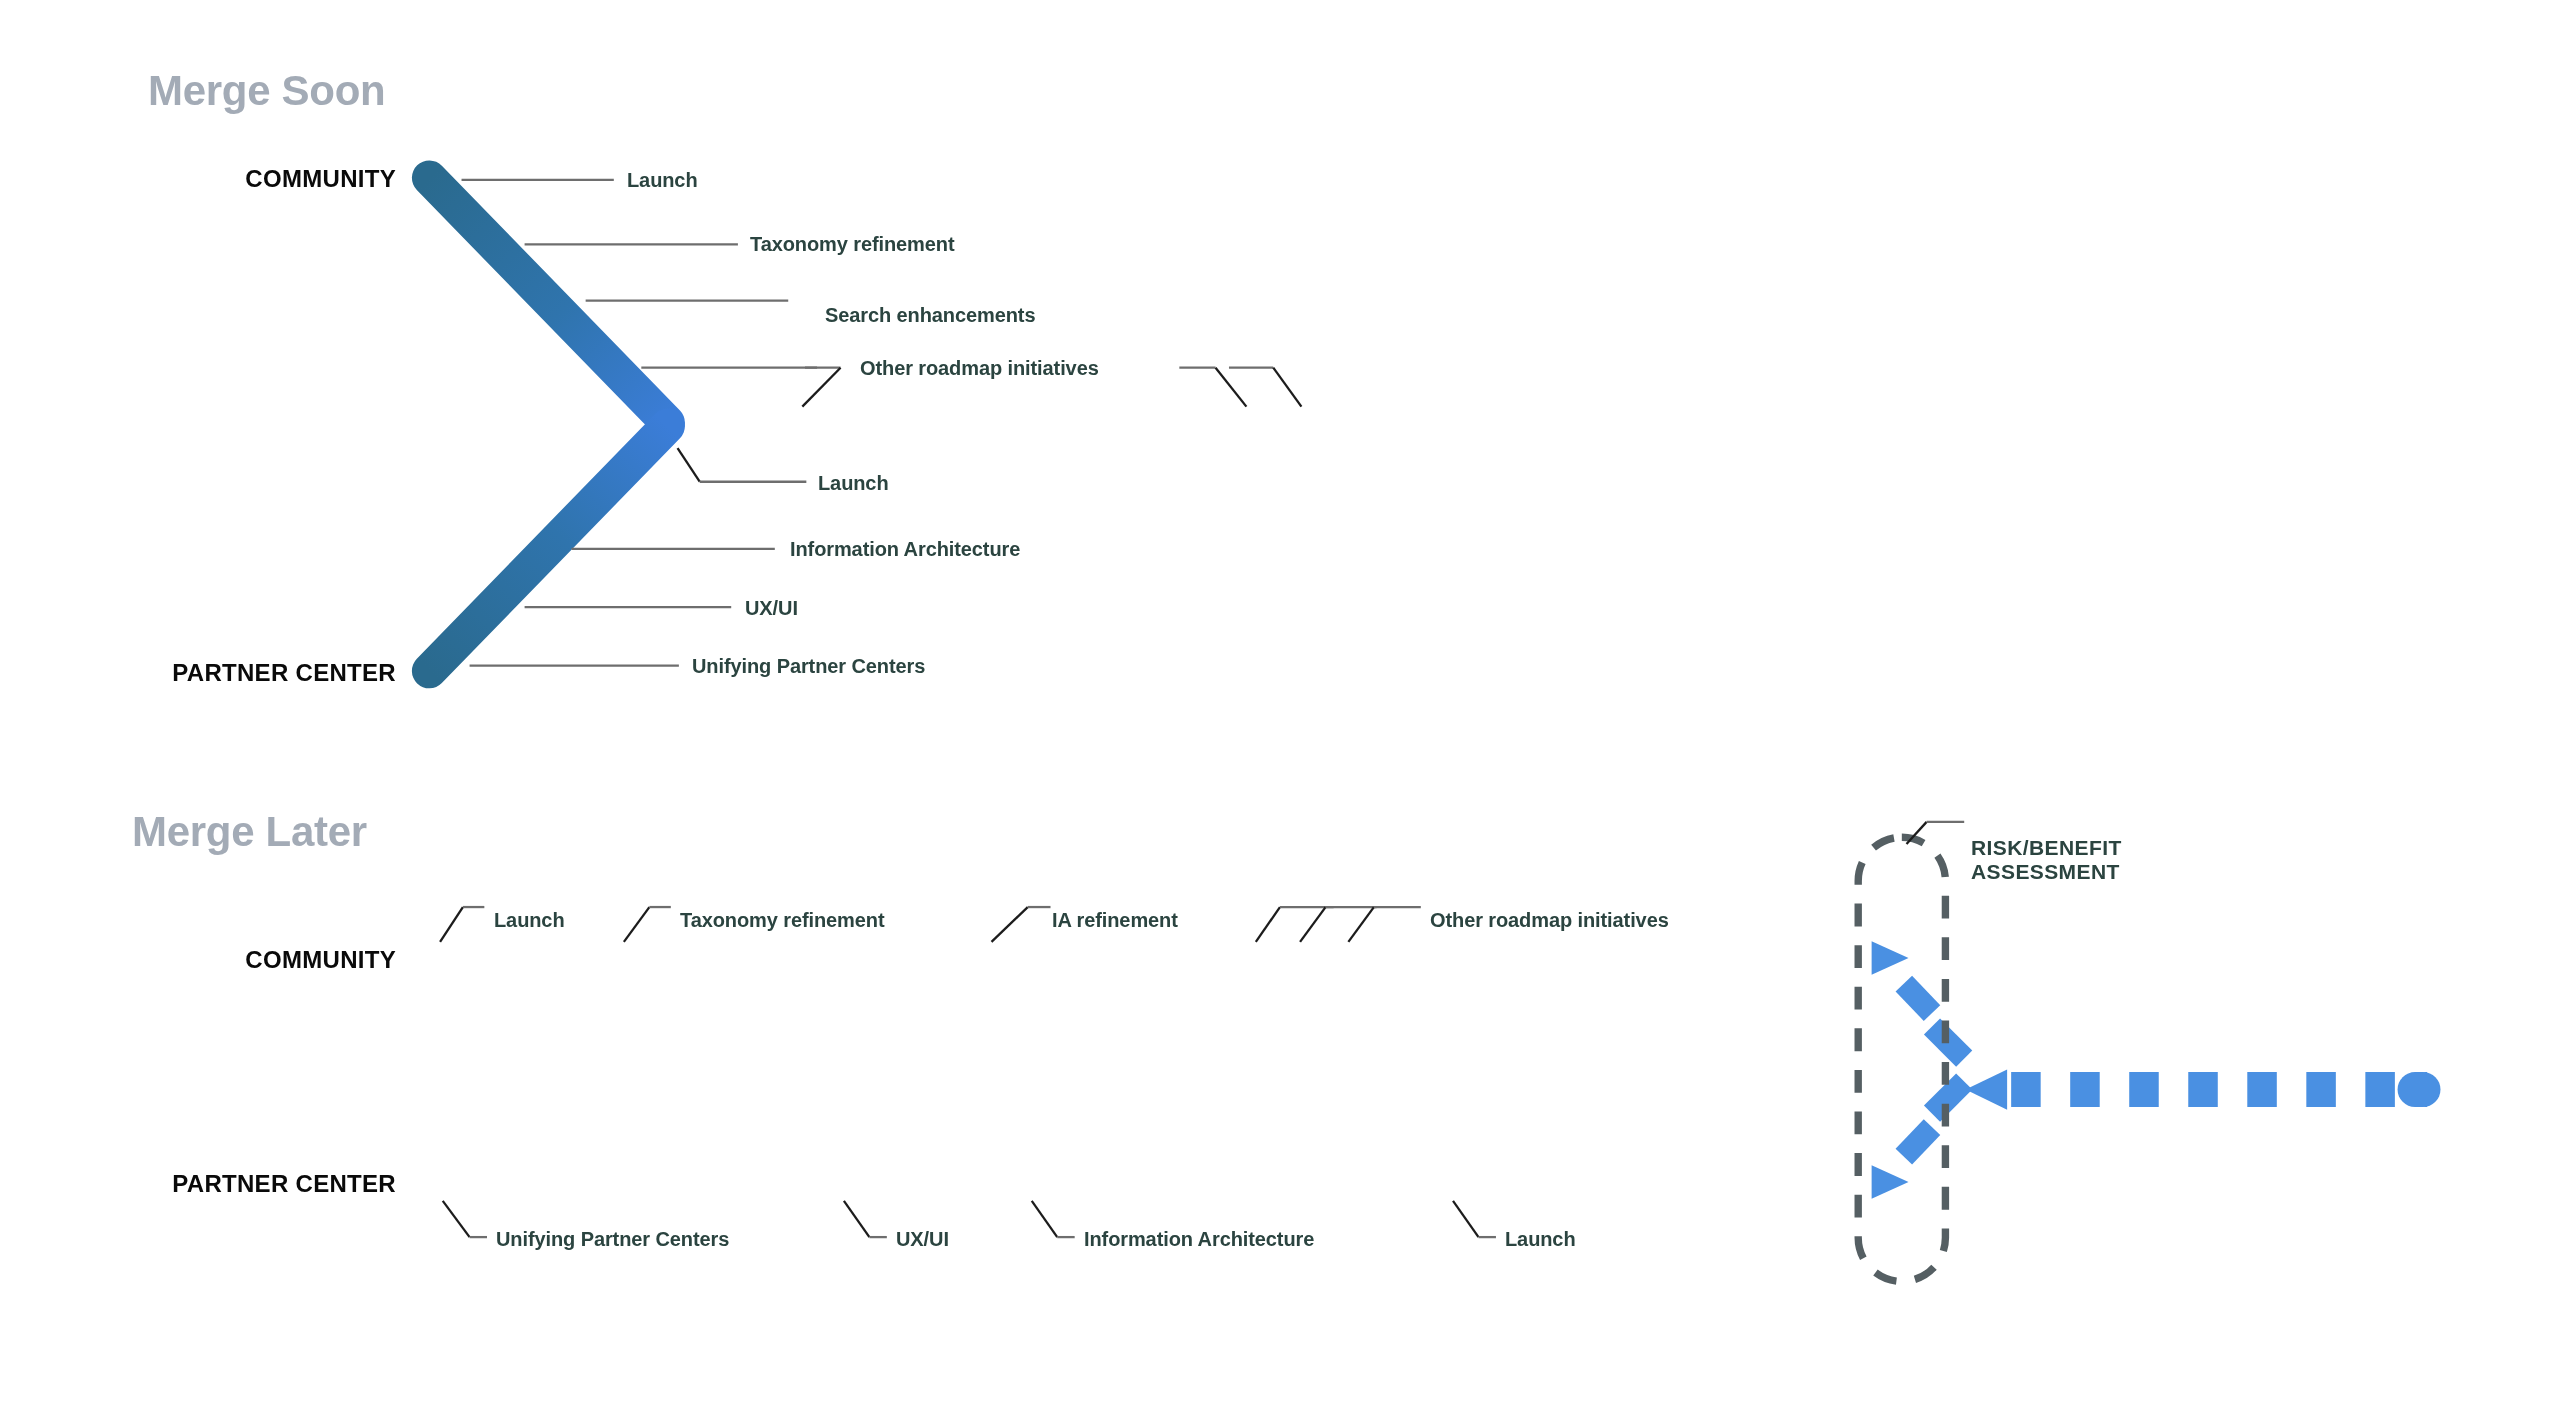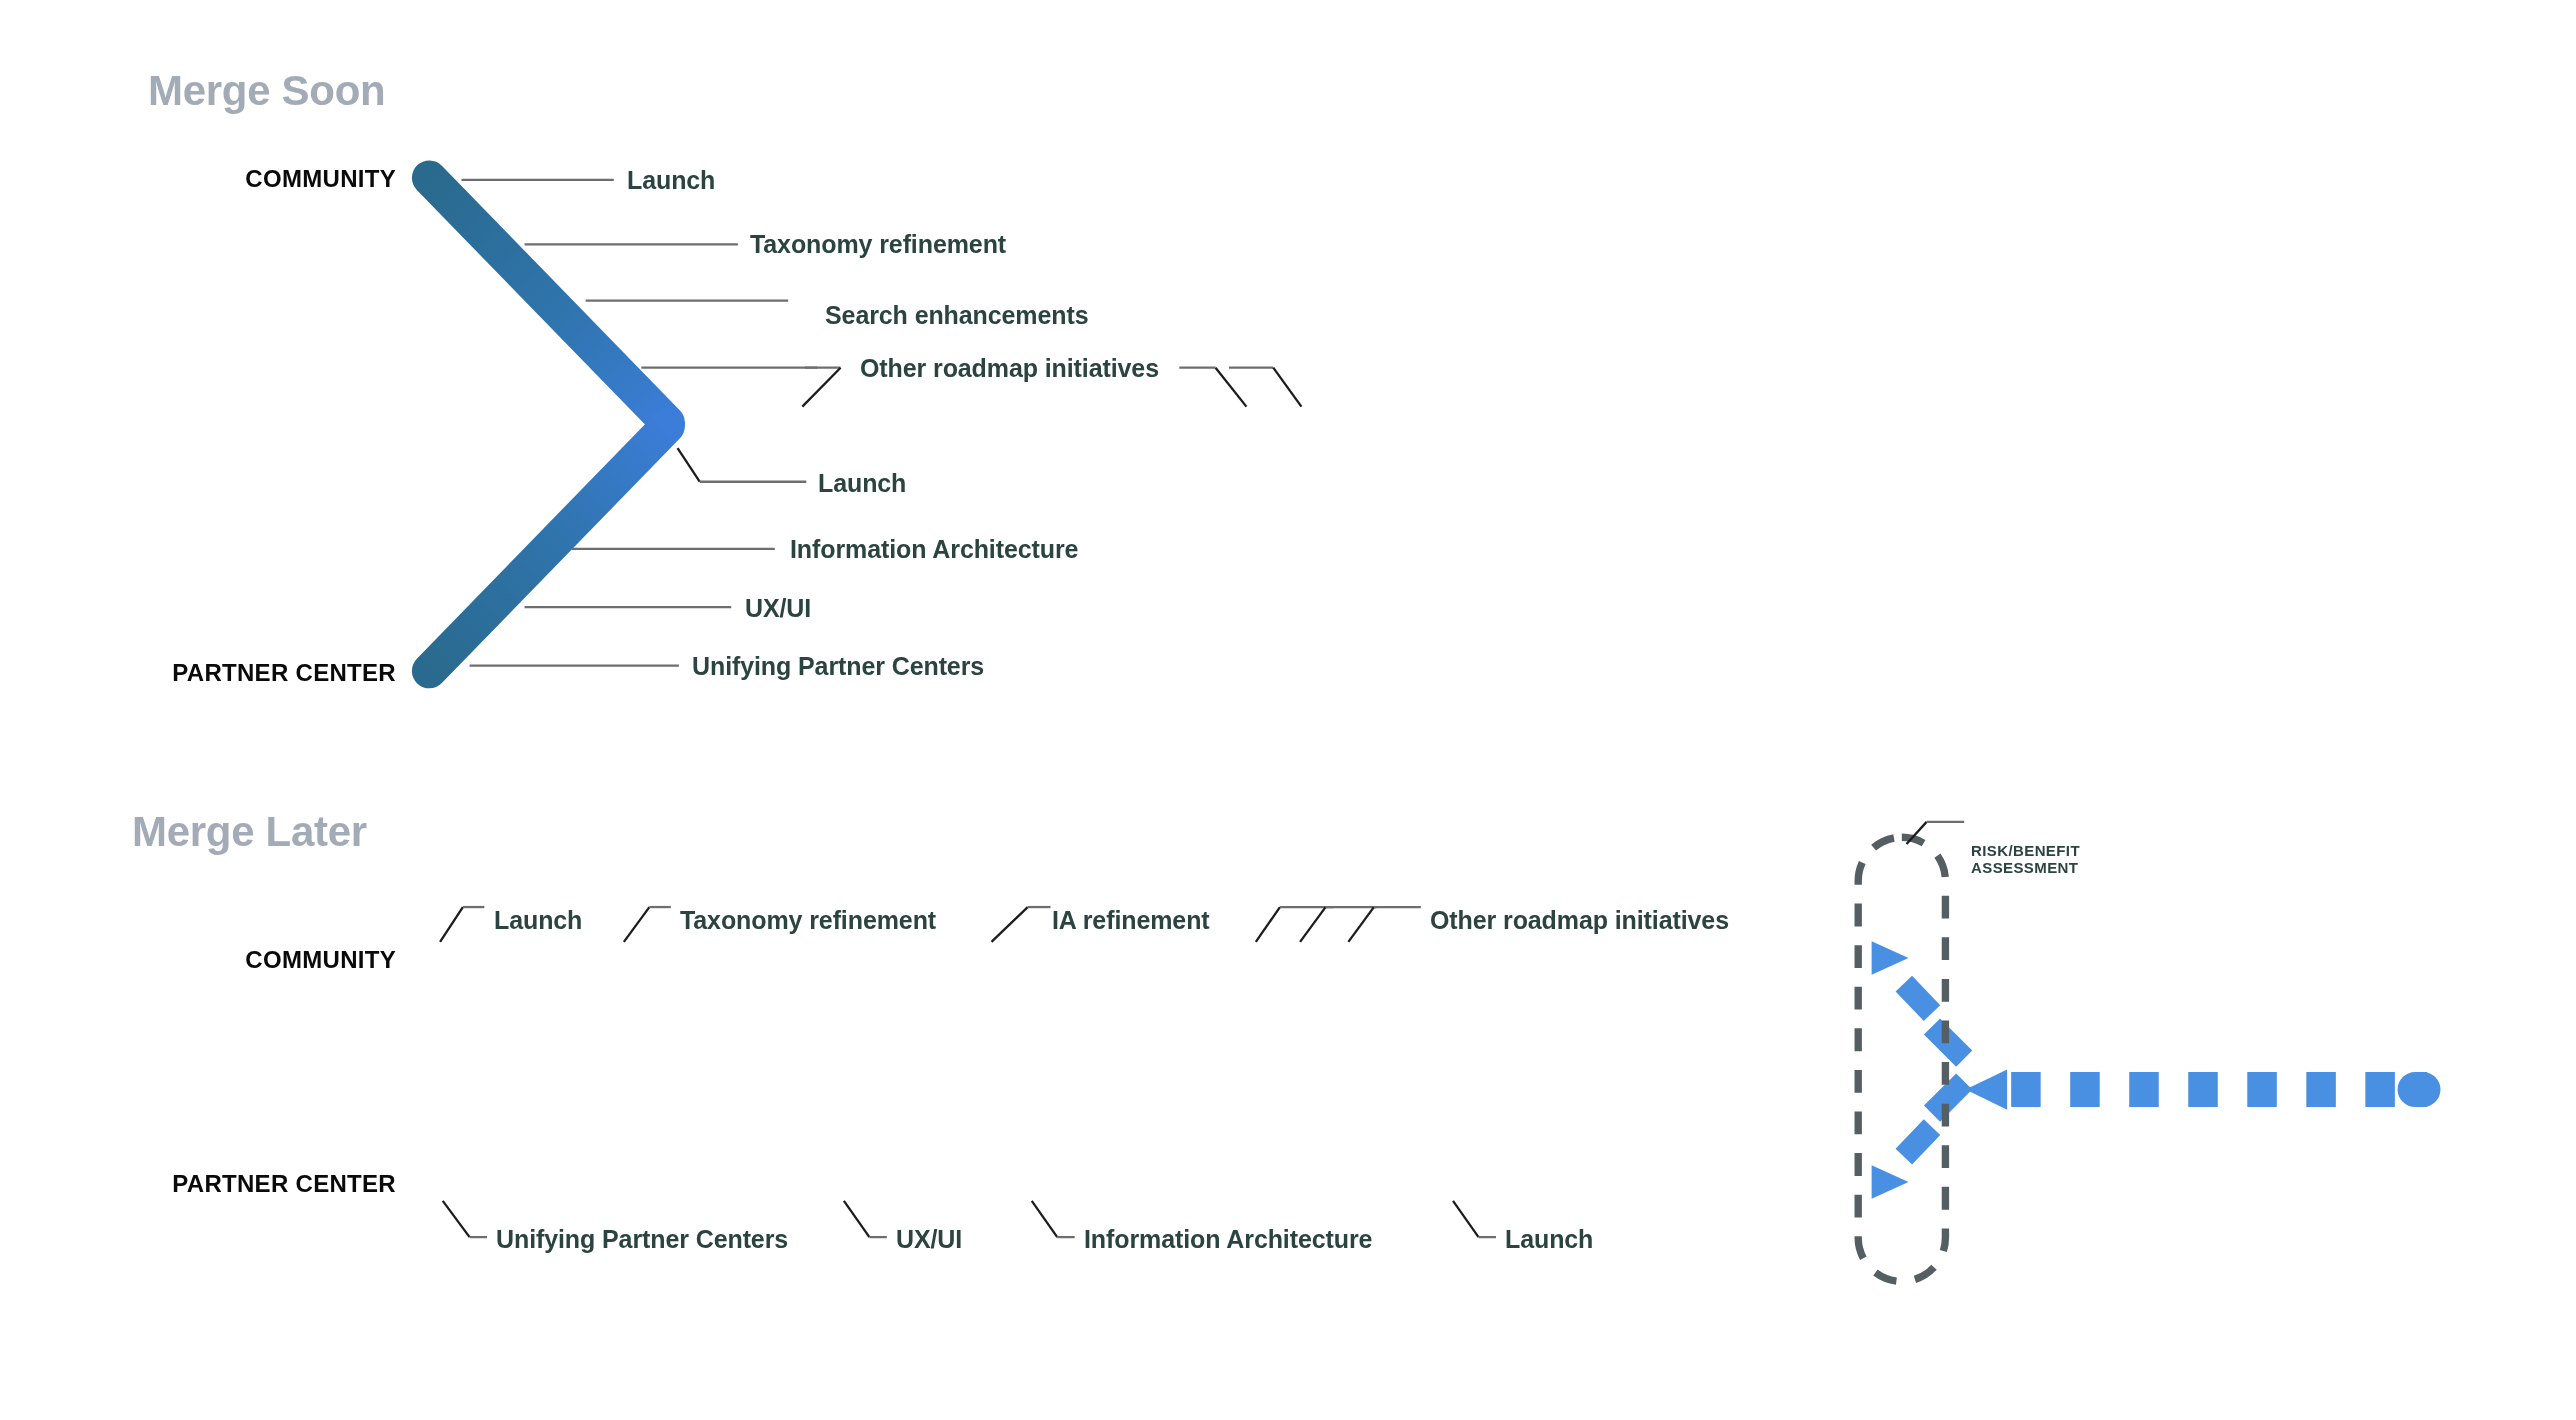--- a/index.html
+++ b/index.html
@@ -44,30 +44,30 @@
     color: #0a0a0a;
     white-space: nowrap;
     transform: translateY(-50%);
   }
   .lane-label.right {
     text-align: right;
   }
   .milestone {
     position: absolute;
     font-weight: bold;
-    font-size: 25px;
+    font-size: 20px;
     letter-spacing: -0.1px;
     color: #2b4440;
     white-space: nowrap;
     transform: translateY(-50%);
   }
   .milestone.multiline {
     white-space: pre-line;
     line-height: 1.12;
-    font-size: 15px;
+    font-size: 21px;
     letter-spacing: 0.4px;
   }
 </style>
 </head>
 <body>
 
 <div id="stage">
 
   <svg class="layer" viewBox="0 0 3840 2118">
     <defs>

